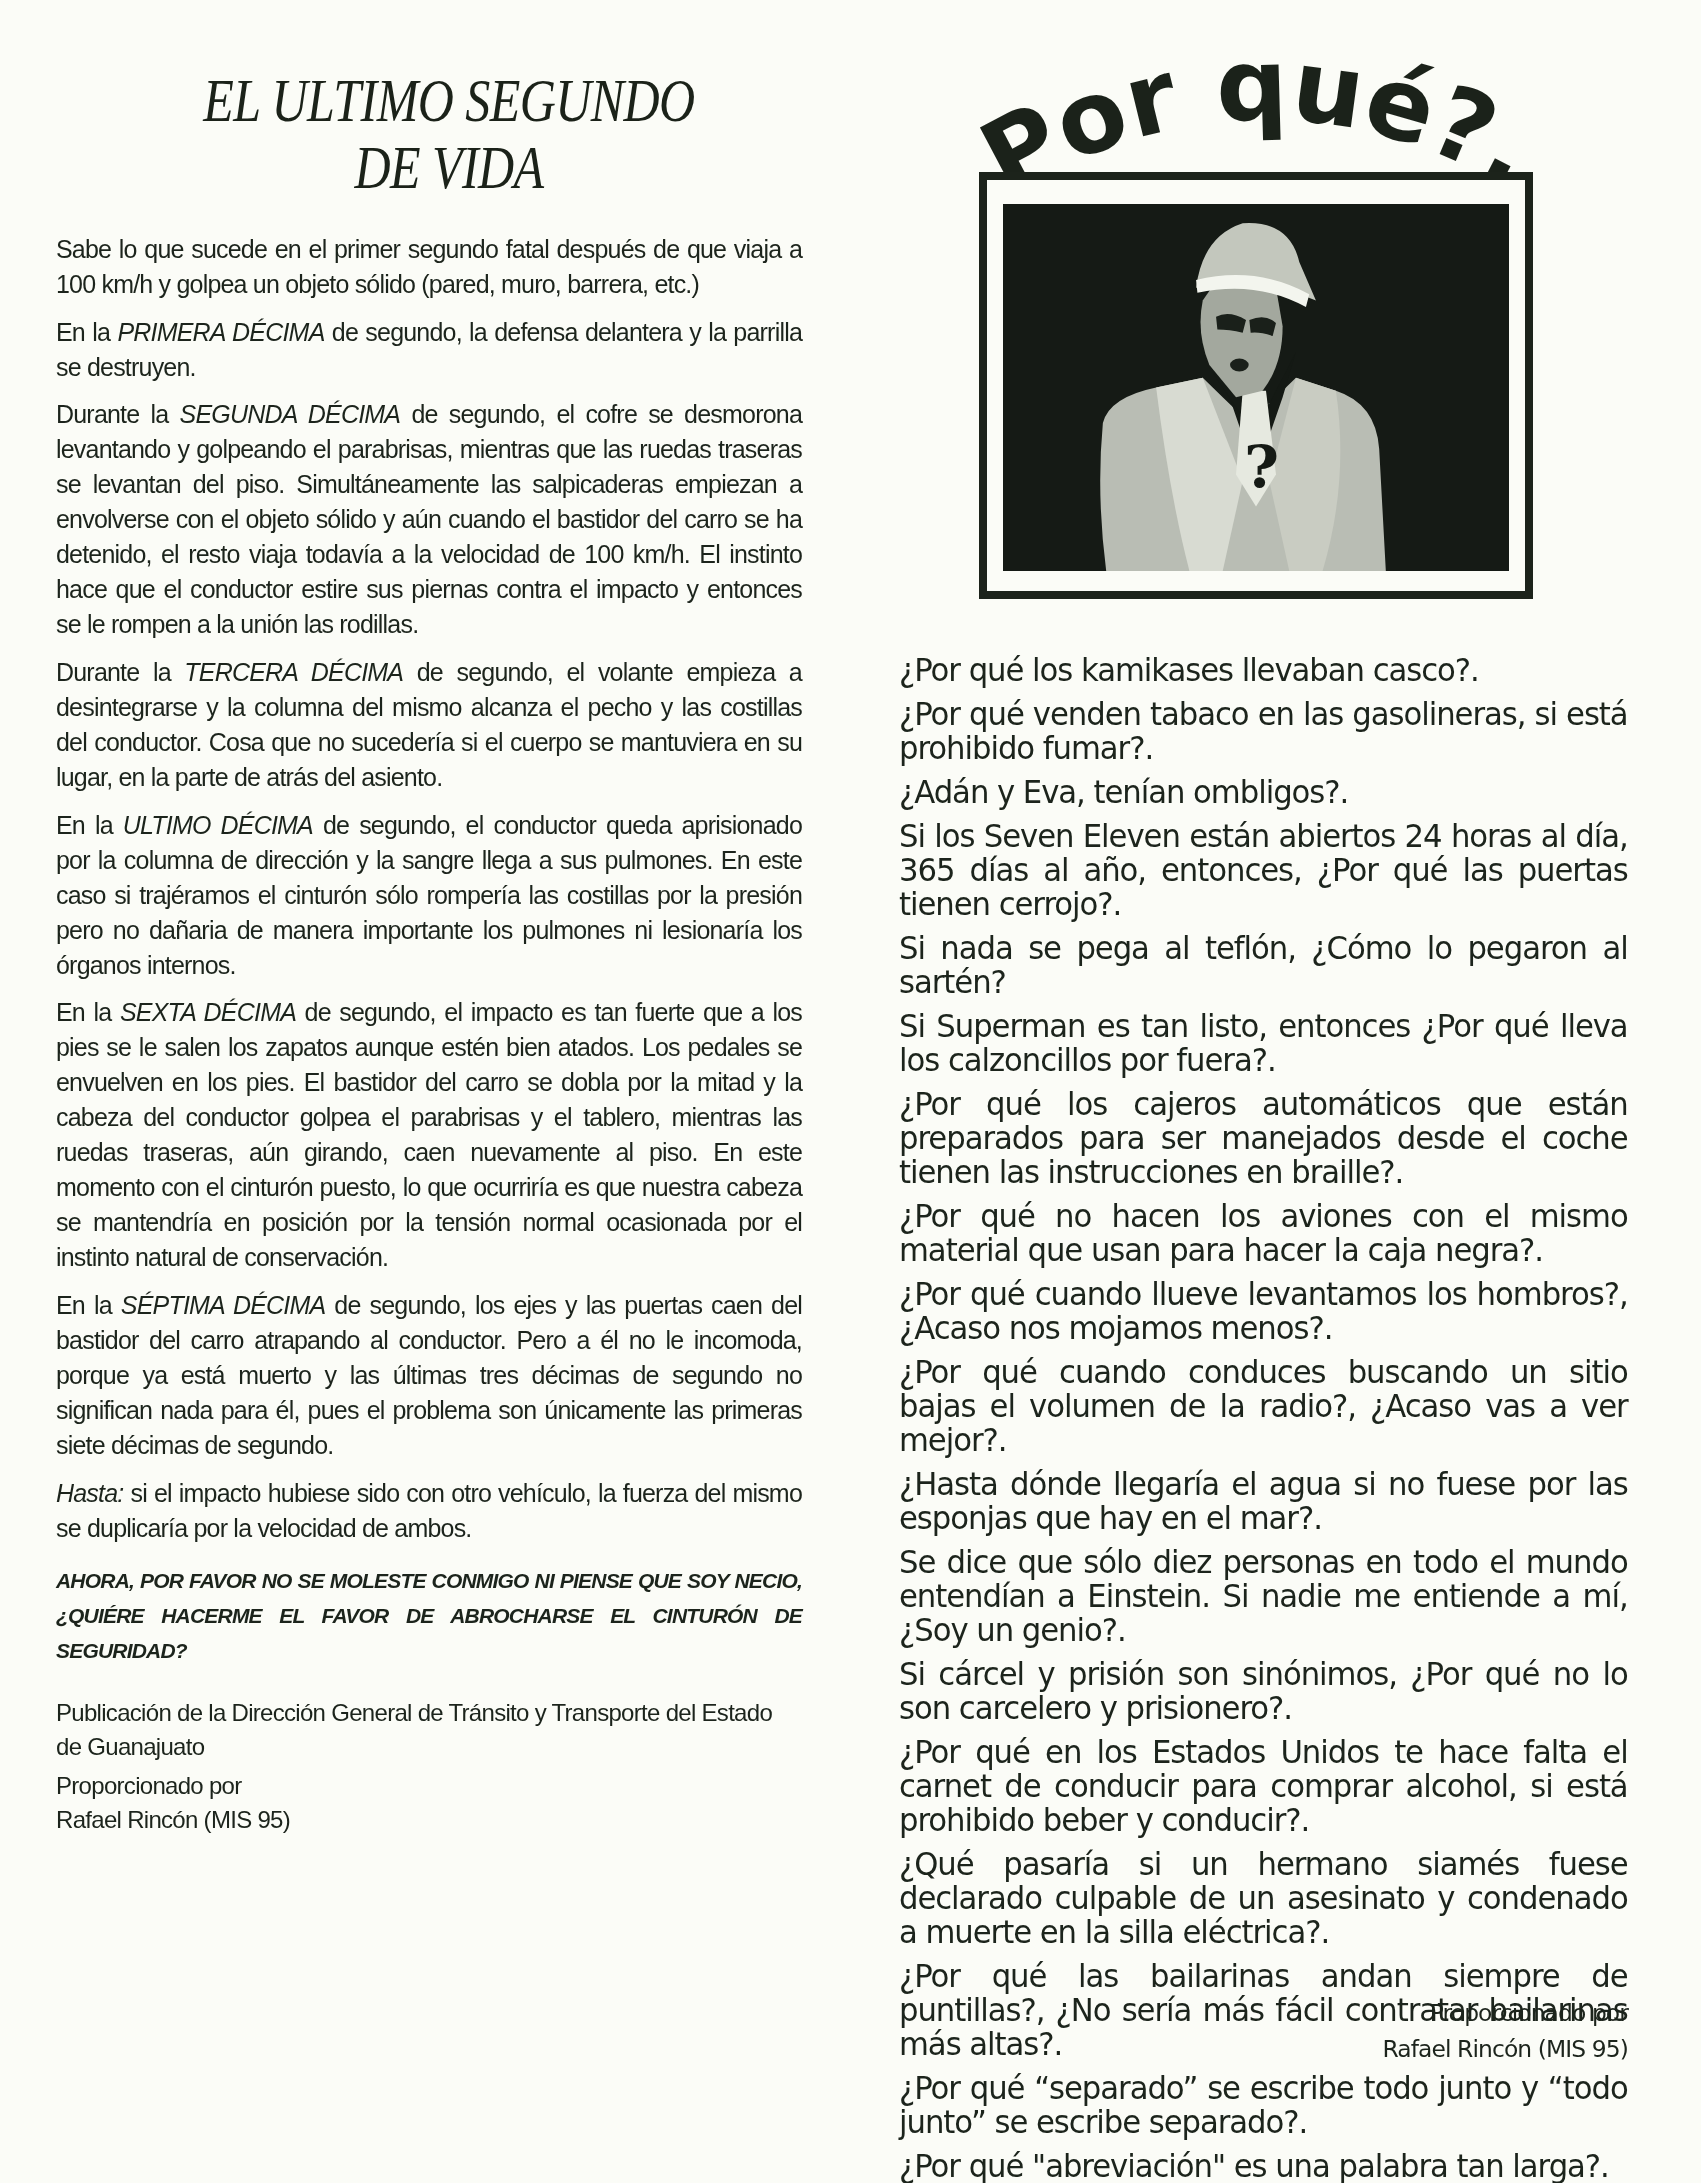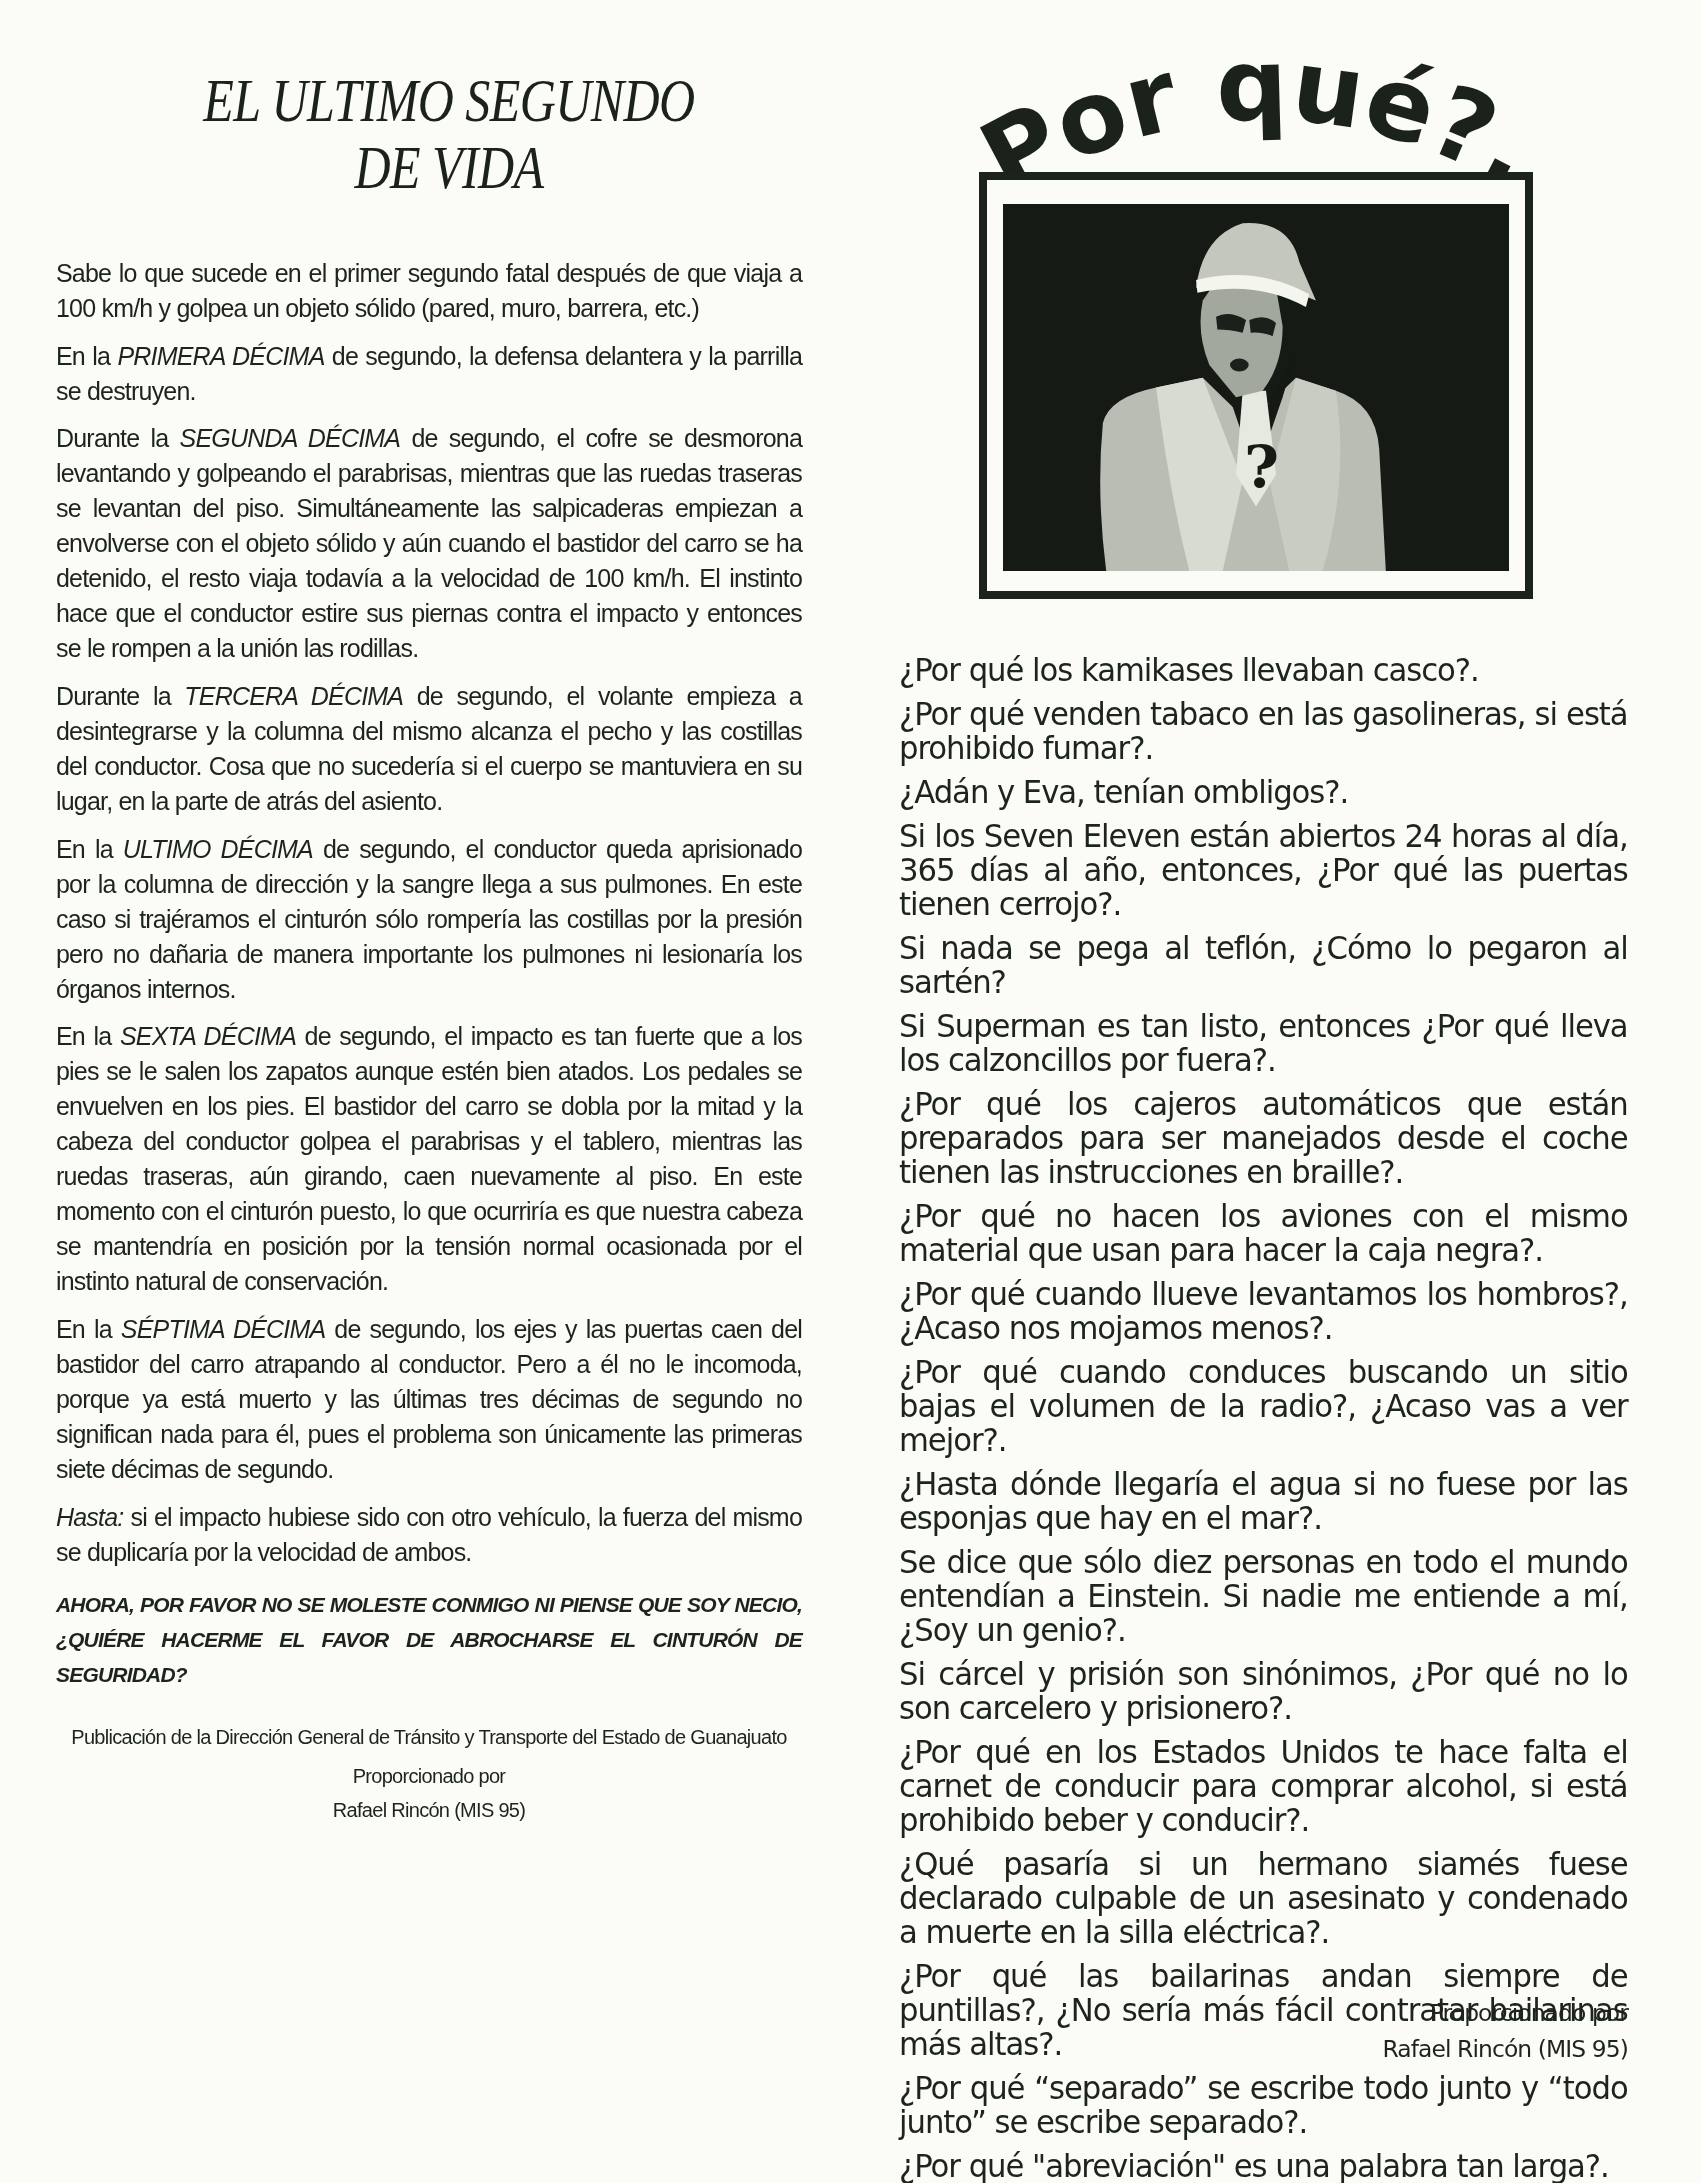--- a/index.html
+++ b/index.html
@@ -25,40 +25,40 @@
     line-height: 67px;
     text-align: center;
     letter-spacing: -0.7px;
     margin: 0 0 0 40px;
     transform: scaleX(0.82);
     transform-origin: center top;
     color: #1b2219;
   }
   .title span { display: block; }
   .body-text {
-    margin-top: 55px;
+    margin-top: 31px;
     font-family: "Liberation Sans", sans-serif;
     font-size: 25px;
     line-height: 35px;
     text-align: justify;
     letter-spacing: -0.8px;
     word-spacing: 0px;
   }
   .body-text p { margin: 0 0 12.7px 0; }
   .body-text b { font-weight: normal; font-style: italic; }
   .final-plea {
     font-weight: bold; font-style: italic;
     font-size: 21px; line-height: 35px;
     text-align: justify;
     letter-spacing: -0.8px;
     margin-top: 17.3px;
   }
   .credits-left {
-    text-align: center;
-    font-size: 20px; line-height: 34px;
+    text-align: left;
+    font-size: 24px; line-height: 34px;
     margin-top: 28px;
     letter-spacing: -0.7px;
   }
   .credits-left p { margin: 0 0 5.3px 0; }
 
   
   .porque-title {
     position: absolute; left: 87px; top: 53px; width: 554px; height: 133px;
   }
   .porque-title svg { width: 100%; height: 100%; overflow: visible; }

